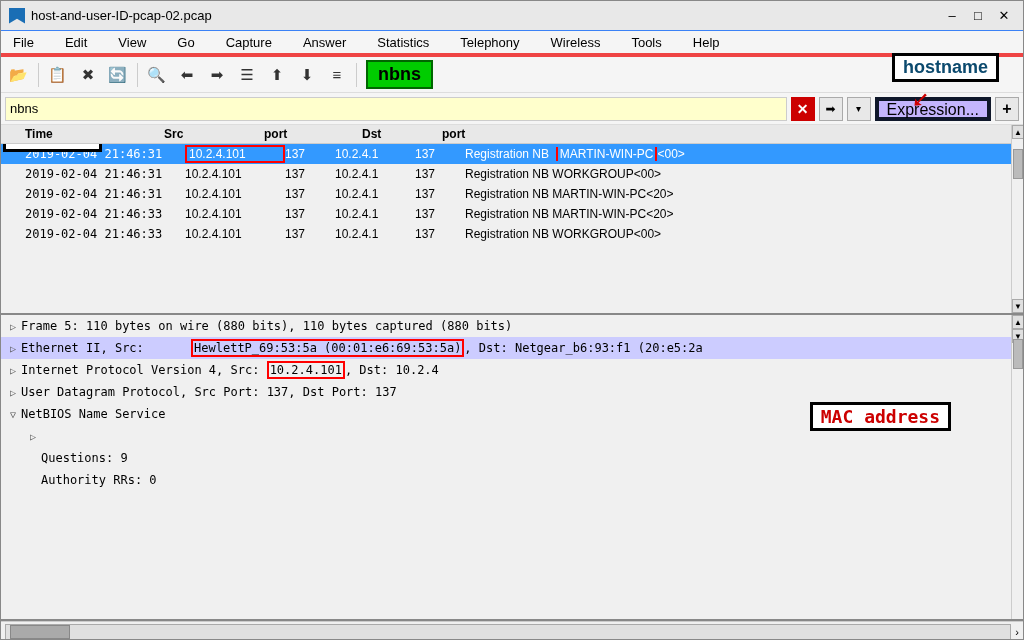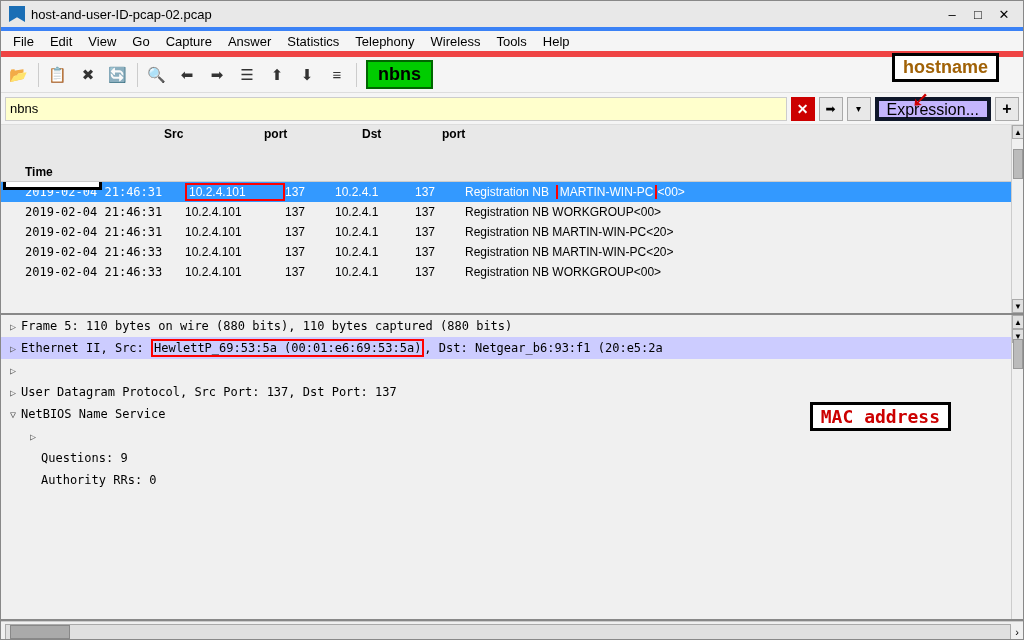--- a/index.html
+++ b/index.html
@@ -13,21 +13,21 @@
       border: 1px solid #888;
     }
 
     
     .title-bar {
       background: #e8e8e8;
       height: 30px;
       display: flex;
       align-items: center;
       padding: 0 8px;
-      border-bottom: 4px solid #3b82f6;
+      border-bottom: 1px solid #3b82f6;
       justify-content: space-between;
     }
     .title-bar-left {
       display: flex;
       align-items: center;
       gap: 6px;
     }
     .title-bar-icon {
       width: 16px; height: 16px;
       background: #1a6eb5;
@@ -50,21 +50,22 @@
       display: flex; align-items: center; justify-content: center;
     }
 
     
     .menu-bar {
       background: #f5f5f5;
       height: 26px;
       display: flex;
       align-items: center;
       padding: 0 4px;
-      border-bottom: 6px solid #ef4444;
+      border-bottom: 4px solid #ef4444;
+      gap: 15px;
     }
     .menu-item {
       padding: 3px 8px;
       cursor: pointer;
       font-size: 13px;
       color: #000;
     }
 
     
     .toolbar {
@@ -162,21 +163,21 @@
       display: flex; align-items: center; justify-content: center;
     }
     .packet-header {
       display: flex;
       background: #e8e8e8;
       border-bottom: 1px solid #ccc;
       padding: 2px 0;
       font-weight: bold;
       font-size: 12px;
     }
-    .packet-header .col-time { width: 163px; padding-left: 24px; margin-top: 38px; }
+    .packet-header .col-time { width: 163px; padding-left: 24px; }
     .packet-header .col-src { width: 100px; }
     .packet-header .col-sport { width: 50px; }
     .packet-header .col-dst { width: 80px; margin-left: 48px; }
     .packet-header .col-dport { width: 50px; }
     .packet-header .col-info { flex: 1; }
 
     .packet-rows {
       overflow-y: auto;
       flex: 1;
     }
@@ -355,21 +356,21 @@
   <button class="tb-btn">⬅</button>
   <button class="tb-btn">➡</button>
   <button class="tb-btn">☰</button>
   <button class="tb-btn">⬆</button>
   <button class="tb-btn">⬇</button>
   <button class="tb-btn">≡</button>
   <div class="tb-separator"></div>
   <div class="nbns-badge">nbns</div>
 
   <div style="position: relative; flex: 1; height: 36px;">
-    <div style="position: absolute; right: 20px; top: -4px; background: white; border: 3px solid black; padding: 1px 8px; font-size: 18px; font-weight: bold; color: #a16207; z-index: 10;">
+    <div style="position: absolute; right: 20px; top: -4px; background: white; border: 3px solid black; padding: 1px 8px; font-size: 18px; font-weight: bold; color: #0c4a6e; z-index: 10;">
       <span>hostname</span>
     </div>
 
     <div style="position: absolute; right: 90px; top: 30px; font-size: 22px; color: #cc0000; z-index: 10; transform: scaleX(-1);">➘</div>
   </div>
 </div>
 
 <div class="filter-bar">
   <input class="filter-input" type="text" value="nbns" style="">
   <button class="filter-x">✕</button>
@@ -460,25 +461,26 @@
   <div class="detail-pane-area">
     <div class="detail-main">
 
       <div class="detail-row">
         <span class="detail-expand">▷</span>
         <span>Frame 5: 110 bytes on wire (880 bits), 110 bytes captured (880 bits)</span>
       </div>
 
       <div class="detail-row" style="background: #ccccff;">
         <span class="detail-expand">▷</span>
-        <span>Ethernet II, Src: <span style="border: 2px solid red; padding: 0 1px;">HewlettP_69:53:5a (00:01:e6:69:53:5a)</span>, Dst: Netgear_b6:93:f1 (20:e5:2a</span>
+        <span>Ethernet II, Src: <span style="border: 2px solid red; padding: 0 1px; margin-left: 40px;">HewlettP_69:53:5a (00:01:e6:69:53:5a)</span>, Dst: Netgear_b6:93:f1 (20:e5:2a</span>
       </div>
 
       <div class="detail-row">
         <span class="detail-expand">▷</span>
+        <span>Internet Protocol Version 4, Src: <span style="border: 2px solid red; padding: 0 1px;">10.2.4.101</span>, Dst: 10.2.4</span>
       </div>
 
       <div class="detail-row">
         <span class="detail-expand">▷</span>
         <span>User Datagram Protocol, Src Port: 137, Dst Port: 137</span>
       </div>
 
       <div class="detail-row">
         <span class="detail-expand">▽</span>
         <span>NetBIOS Name Service</span>

